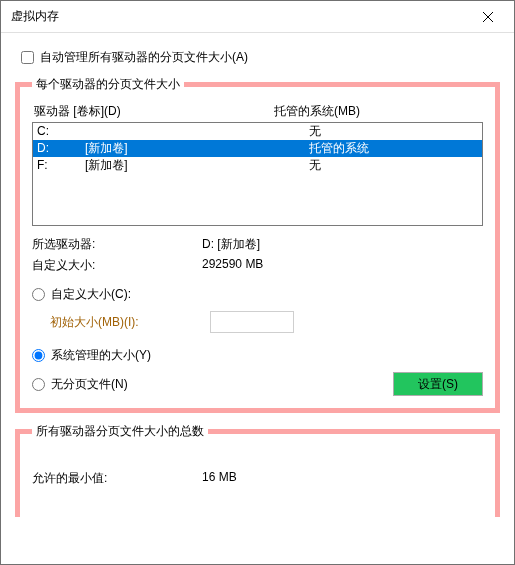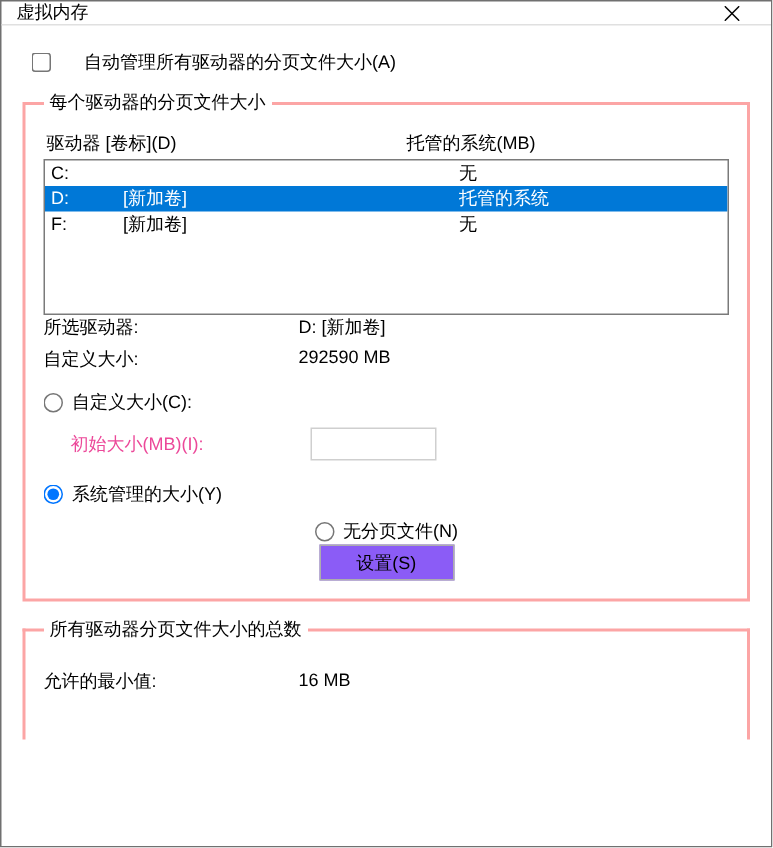--- a/index.html
+++ b/index.html
@@ -15,21 +15,21 @@
   }
   .window {
     width: 515px;
     height: 565px;
     border: 1px solid #707070;
     background: #fff;
     display: flex;
     flex-direction: column;
   }
   .titlebar {
-    height: 16px;
+    height: 32px;
     display: flex;
     align-items: center;
     justify-content: space-between;
     padding: 0 4px 0 10px;
     border-bottom: 1px solid #e0e0e0;
   }
   .titlebar .title {
     font-size: 12px;
   }
   .close-btn {
@@ -42,25 +42,24 @@
   }
   .close-btn svg { width: 10px; height: 10px; }
   .content {
     padding: 10px 14px 0 14px;
     flex: 1;
   }
   .checkbox-row {
     display: flex;
     align-items: center;
     margin: 6px 0 10px 6px;
-    gap: 16px;
   }
   .checkbox-row input { margin: 0 6px 0 0; width: 13px; height: 13px; }
   fieldset {
-    border: 2px solid #fca5a5;
+    border: 5px solid #fca5a5;
     margin: 0 0 10px 0;
     padding: 8px 12px 12px 12px;
   }
   legend { padding: 0 4px; font-size: 12px; }
   .col-headers {
     display: flex;
     margin: 2px 0 2px 2px;
     align-items: flex-end;
   }
   .col-headers .col1 { width: 240px; }
@@ -80,64 +79,63 @@
   }
   .drive-row.selected {
     background: #0078d7;
     color: #fff;
   }
   .drive-row .d-letter { width: 48px; }
   .drive-row .d-label  { width: 224px; }
   .drive-row .d-size   { flex: 1; }
   .kv {
     display: flex;
-    margin-top: 0;
+    margin-top: 10px;
   }
   .kv .k { width: 170px; }
   .kv .v { flex: 1; }
   .radios { margin-top: 12px; }
   .radio-row {
     display: flex;
     align-items: center;
     margin: 8px 0;
   }
   .radio-row input { margin: 0 6px 0 0; }
   .size-row {
     display: flex;
     align-items: center;
     margin: 6px 0 6px 18px;
   }
-  .size-row .lbl { width: 160px; color: #ec4899; }
+  .size-row .lbl { width: 160px; color: #a16207; }
   .size-row .txt {
     width: 84px;
     height: 22px;
     border: 1px solid #cfcfcf;
     background: #fff;
   }
   .disabled-text { color: #6d6d6d; }
   .set-row {
     display: flex;
     align-items: center;
     justify-content: space-between;
     margin-top: 2px;
-    flex-direction: column;
   }
   .set-btn {
     width: 90px;
     height: 24px;
     border: 1px solid #adadad;
-    background: #8b5cf6;
+    background: #22c55e;
     cursor: pointer;
     font-family: inherit;
     font-size: 12px;
     padding: 0;
   }
   .totals-kv {
     display: flex;
-    margin-top: 10px;
+    margin-top: 22px;
   }
   .totals-kv .k { width: 170px; }
 </style>
 </head>
 <body>
 
 <div class="window">
   <div class="titlebar">
     <span class="title">虚拟内存</span>
     <div class="close-btn">

